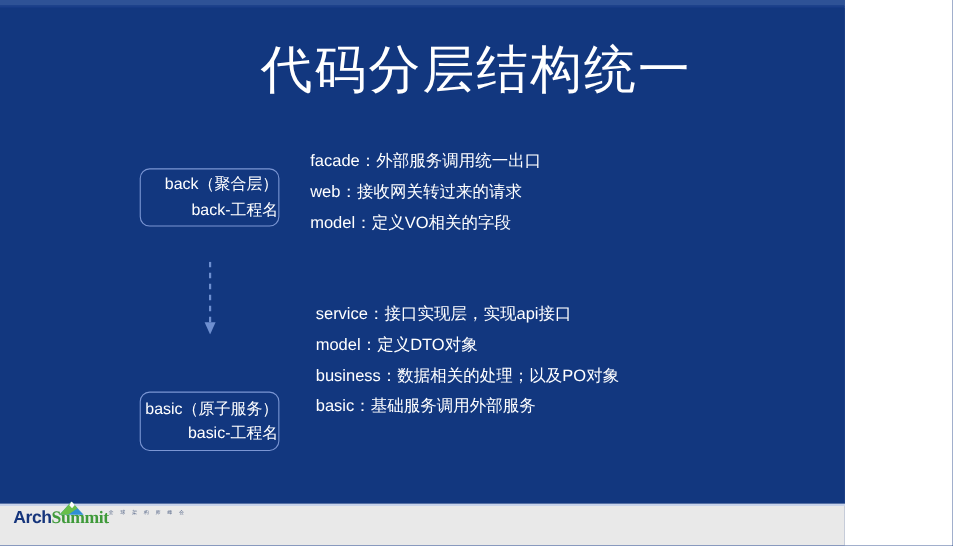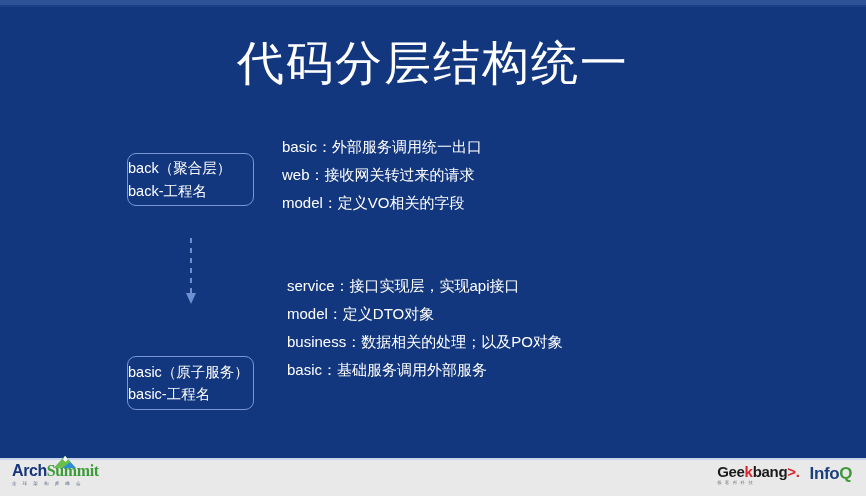--- a/index.html
+++ b/index.html
@@ -4,21 +4,21 @@
 <style>
   * { box-sizing: border-box; margin: 0; padding: 0; }
   html, body {
     width: 866px;
     height: 496px;
     overflow: hidden;
     font-family: "Liberation Sans", "DejaVu Sans", sans-serif;
   }
   #slide {
     position: relative;
-    width: 866px;
+    width: 768px;
     height: 496px;
     background: #143a85;
     overflow: hidden;
   }
   
   .top-accent {
     position: absolute;
     top: 0; left: 0;
     width: 866px;
     height: 5px;
@@ -56,21 +56,21 @@
   .node-box {
     position: absolute;
     border: 1.5px solid #7b96d4;
     border-radius: 9px;
     color: #ffffff;
     font-size: 14.5px;
     line-height: 1.55;
     text-align: center;
     display: flex;
     flex-direction: column;
-    align-items: flex-start;
+    align-items: flex-end;
     justify-content: center;
     background: transparent;
   }
   #box-back  { left: 127px; top: 153px; width: 127px; height: 53px; }
   #box-basic { left: 127px; top: 313px; width: 127px; height: 54px; margin-top: 43px; }
 
   
   .connector {
     position: absolute;
     left: 183px;
@@ -100,21 +100,21 @@
     height: 38px;
     background: #e9e9e9;
     border-top: 2px solid #c8d3ea;
   }
   .logo-arch {
     position: absolute;
     left: 12px;
     top: 462px;
     height: 28px;
     display: flex;
-    flex-direction: column;
+    flex-direction: row;
     align-items: flex-start;
   }
   .arch-row {
     display: flex;
     align-items: flex-end;
     position: relative;
     height: 18px;
   }
   .arch-word {
     font-size: 16px;
@@ -202,21 +202,21 @@
     <line x1="8" y1="0" x2="8" y2="56" stroke="#6e8fd0" stroke-width="2" stroke-dasharray="5,5"></line>
     <polygon points="8,66 3,55 13,55" fill="#6e8fd0"></polygon>
   </svg>
 
   <div class="node-box" id="box-basic">
     <span>basic（原子服务）</span>
     <span>basic-工程名</span>
   </div>
 
   <div class="text-block" id="block-back">
-    <span class="text-line">basic：外部服务调用统一出口</span>
+    <span class="text-line">facade：外部服务调用统一出口</span>
     <span class="text-line">web：接收网关转过来的请求</span>
     <span class="text-line">model：定义VO相关的字段</span>
   </div>
 
   <div class="text-block" id="block-basic">
     <span class="text-line">service：接口实现层，实现api接口</span>
     <span class="text-line">model：定义DTO对象</span>
     <span class="text-line">business：数据相关的处理；以及PO对象</span>
     <span class="text-line">basic：基础服务调用外部服务</span>
   </div>
@@ -229,29 +229,14 @@
       <span class="summit-word">Summit</span>
       <svg class="mountain" width="30" height="13" viewBox="0 0 30 13">
         <polygon points="15,0 26,12 4,12" fill="#2f8fd4"></polygon>
         <polygon points="15,0 20.5,6 12,12 4,12" fill="#69bf4a"></polygon>
         <polygon points="15,0 18,3.2 15.5,6 13,3.4" fill="#ffffff"></polygon>
       </svg>
     </div>
     <div class="arch-sub">全 球 架 构 师 峰 会</div>
   </div>
 
-  <div class="logos-right">
-    <div class="geekbang">
-      <div class="geek-row">
-        <span class="gb-black">Gee</span>
-        <span class="gb-red">k</span>
-        <span class="gb-black">bang</span>
-        <span class="gb-red">&gt;.</span>
-      </div>
-      <div class="gb-sub">极 客 邦 科 技</div>
-    </div>
-    <div class="infoq">
-      <span class="iq-blue">Info</span>
-      <span class="iq-green">Q</span>
-    </div>
-  </div>
 
 </div>
 
 </body></html>

